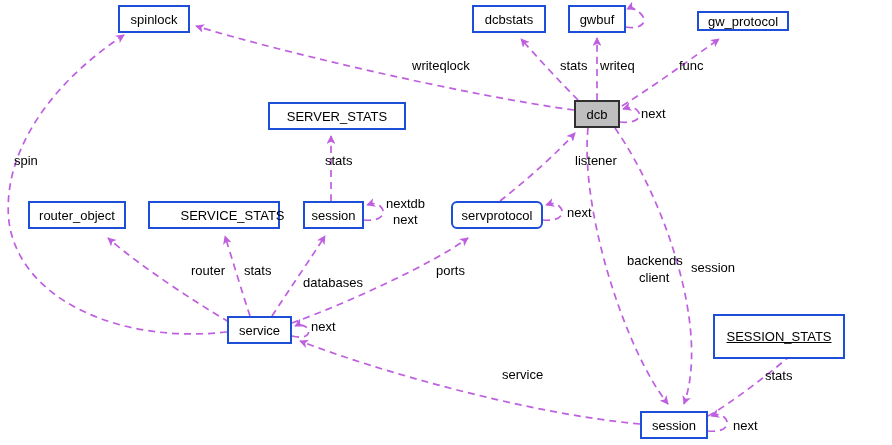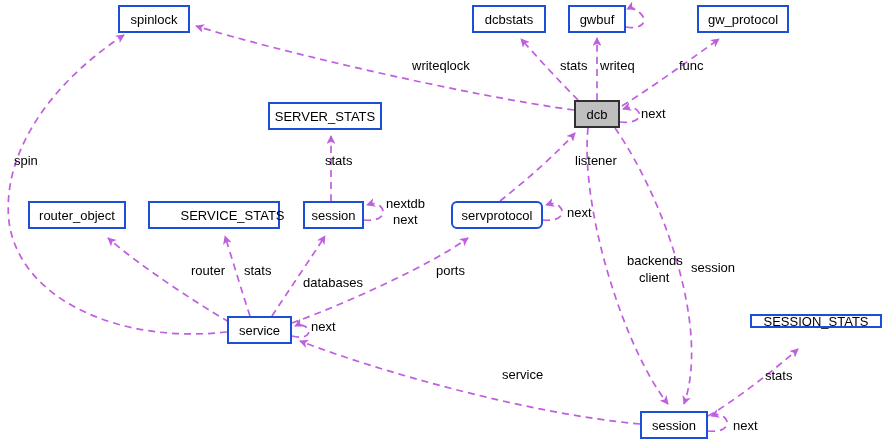--- a/index.html
+++ b/index.html
@@ -111,45 +111,45 @@
   <div id="nodes-layer">
       <div class="node" style="left: 118px; top: 5px; width: 72px; height: 28px;">
         <span>spinlock</span>
       </div>
       <div class="node" style="left: 472px; top: 5px; width: 74px; height: 28px;">
         <span>dcbstats</span>
       </div>
       <div class="node" style="left: 568px; top: 5px; width: 58px; height: 28px;">
         <span>gwbuf</span>
       </div>
-      <div class="node" style="left: 697px; top: 5px; width: 92px; height: 28px;">
+      <div class="node" style="left: 697px; top: 11px; width: 92px; height: 20px;">
         <span>gw_protocol</span>
       </div>
-      <div class="node" style="left: 268px; top: 102px; width: 114px; height: 28px;">
+      <div class="node" style="left: 268px; top: 102px; width: 138px; height: 28px;">
         <span>SERVER_STATS</span>
       </div>
       <div class="node highlight" style="left: 574px; top: 100px; width: 46px; height: 28px; text-align: right;">
         <span>dcb</span>
       </div>
       <div class="node" style="left: 28px; top: 201px; width: 98px; height: 28px;">
         <span>router_object</span>
       </div>
       <div class="node" style="left: 148px; top: 201px; width: 132px; height: 28px; padding-left: 37px;">
         <span>SERVICE_STATS</span>
       </div>
       <div class="node" style="left: 303px; top: 201px; width: 61px; height: 28px;">
         <span>session</span>
       </div>
       <div class="node" style="left: 451px; top: 201px; width: 92px; height: 28px; border-radius: 6px;">
         <span>servprotocol</span>
       </div>
       <div class="node" style="left: 227px; top: 316px; width: 65px; height: 28px;">
         <span>service</span>
       </div>
-      <div class="node" style="left: 750px; top: 314px; width: 132px; height: 14px;">
+      <div class="node" style="left: 713px; top: 314px; width: 132px; height: 45px; text-decoration: underline;">
         <span>SESSION_STATS</span>
       </div>
       <div class="node" style="left: 640px; top: 411px; width: 68px; height: 28px;">
         <span>session</span>
       </div>
     </div>
   <div id="labels-layer">
       <div class="edge-label" style="left: 412px; top: 59px;">writeqlock</div>
       <div class="edge-label" style="left: 560px; top: 59px;">stats</div>
       <div class="edge-label" style="left: 600px; top: 59px;">writeq</div>

